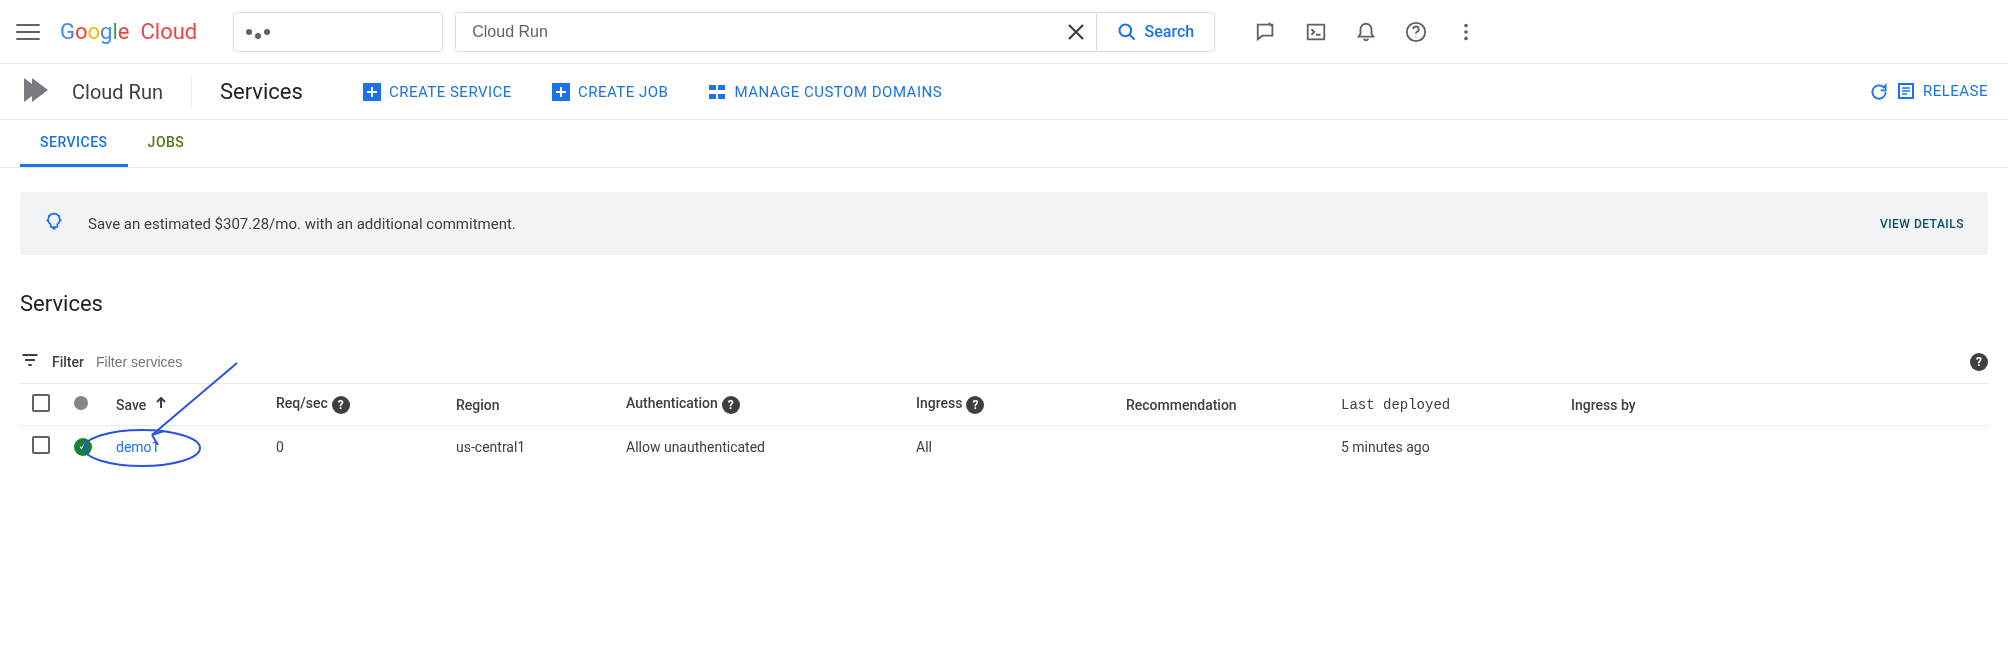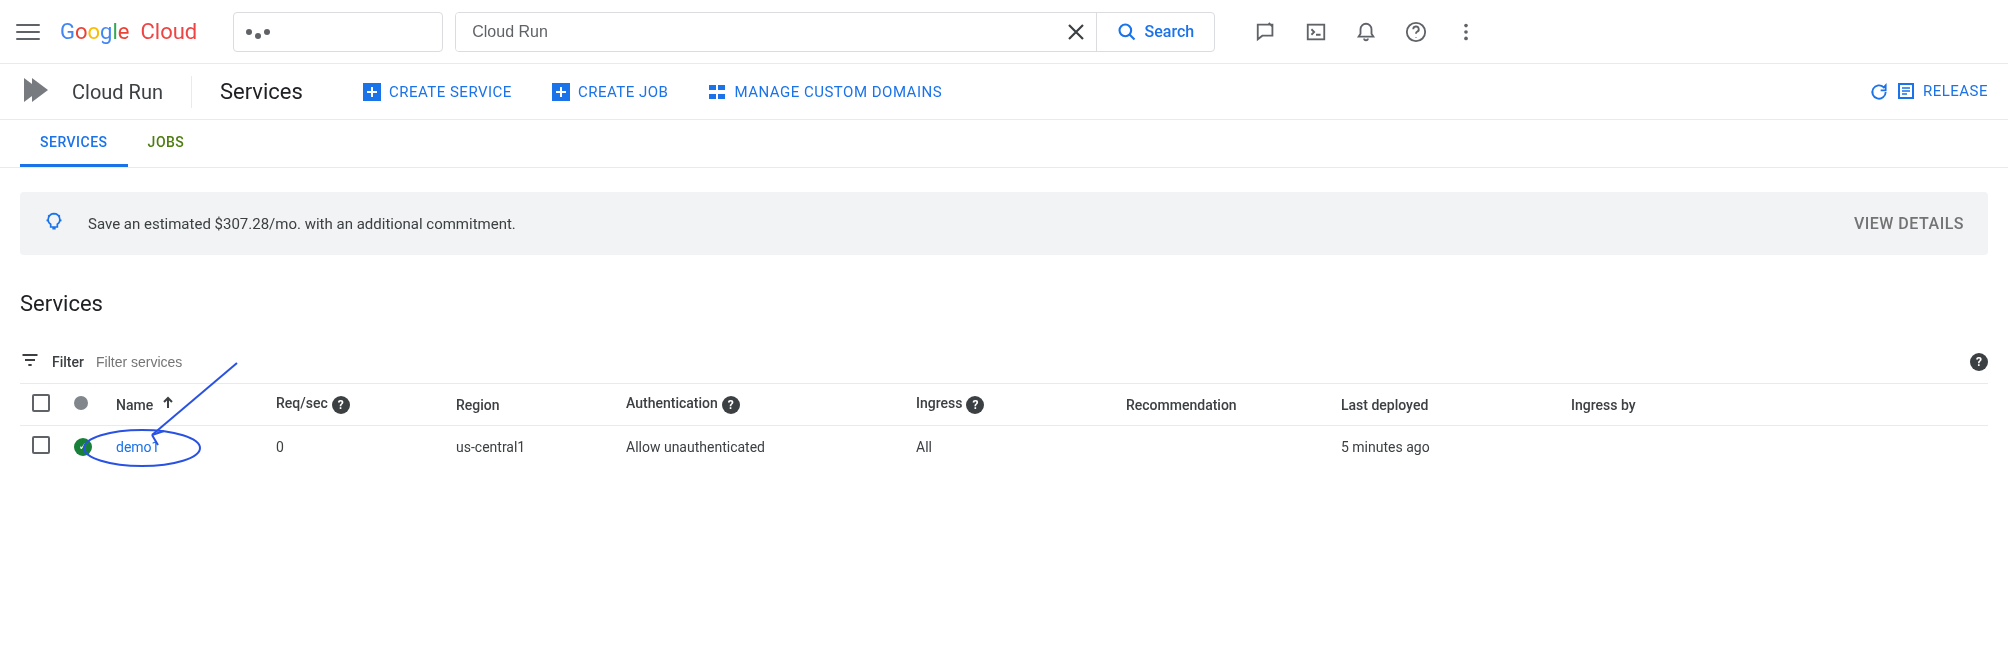--- a/index.html
+++ b/index.html
@@ -37,21 +37,21 @@
   
   .tabs { display: flex; padding: 0 20px; border-bottom: 1px solid #e8eaed; }
   .tab { padding: 14px 20px; font-size: 14px; font-weight: 500; letter-spacing: 0.5px; color: #4d7c0f; cursor: pointer; border-bottom: 3px solid transparent; }
   .tab.active { color: #1a73e8; border-bottom-color: #1a73e8; }
   
   
   .content { padding: 24px 20px; }
   .banner { display: flex; align-items: center; background: #f1f3f4; border-radius: 4px; padding: 20px 24px; margin-bottom: 36px; }
   .banner-icon { color: #1a73e8; margin-right: 24px; }
   .banner-text { flex: 1; font-size: 15px; color: #3c4043; }
-  .banner-link { color: #737373; font-size: 16px; font-weight: 500; letter-spacing: 0.5px; cursor: pointer; }
+  .banner-link { color: #0c4a6e; font-size: 12px; font-weight: 500; letter-spacing: 0.5px; cursor: pointer; }
   
   .section-title { font-size: 22px; color: #202124; margin-bottom: 24px; }
   
   .filter-row { display: flex; align-items: center; padding: 10px 0; gap: 12px; }
   .filter-icon { color: #3c4043; }
   .filter-label { font-weight: 500; color: #3c4043; text-align: right; }
   .filter-input { border: none; outline: none; font-size: 14px; color: #ef4444; flex: 1; }
   .help-icon-right { margin-left: auto; }
   
   .table { width: 100%; border-collapse: collapse; position: relative; }
@@ -70,21 +70,21 @@
   .annotation svg { overflow: visible; }
   
   .col-check { width: 40px; }
   .col-status { width: 36px; }
   .col-name { width: 160px; }
   .col-req { width: 180px; }
   .col-region { width: 170px; }
   .col-auth { width: 290px; }
   .col-ingress { width: 210px; }
   .col-rec { width: 215px; }
-  .col-deployed { width: 230px; }
+  .col-deployed { width: 230px; font-family: Liberation Mono, monospace; }
 </style>
 </head>
 <body>
 
 <div class="top-header">
   <div class="hamburger">
     <span></span>
       <span></span>
       <span></span>
   </div>
@@ -240,21 +240,21 @@
     <span class="help-q help-icon-right">?</span>
   </div>
 
   <div style="position:relative">
     <table class="table">
       <thead>
         <tr>
           <th class="col-check"><span class="checkbox"></span></th>
           <th class="col-status"><span class="status-dot-header"></span></th>
           <th class="col-name">
-            <span>Name</span>
+            <span>Save</span>
             <span class="sort-arrow">
               <svg width="14" height="14" viewBox="0 0 14 14">
                   <path d="M7 2v10 M3 6l4-4 4 4" stroke="#3c4043" stroke-width="2" fill="none"></path>
                 </svg>
             </span>
           </th>
           <th class="col-req"><span>Req/sec</span><span class="help-q">?</span></th>
           <th class="col-region">Region</th>
           <th class="col-auth"><span>Authentication</span><span class="help-q">?</span></th>
           <th class="col-ingress"><span>Ingress</span><span class="help-q">?</span></th>

